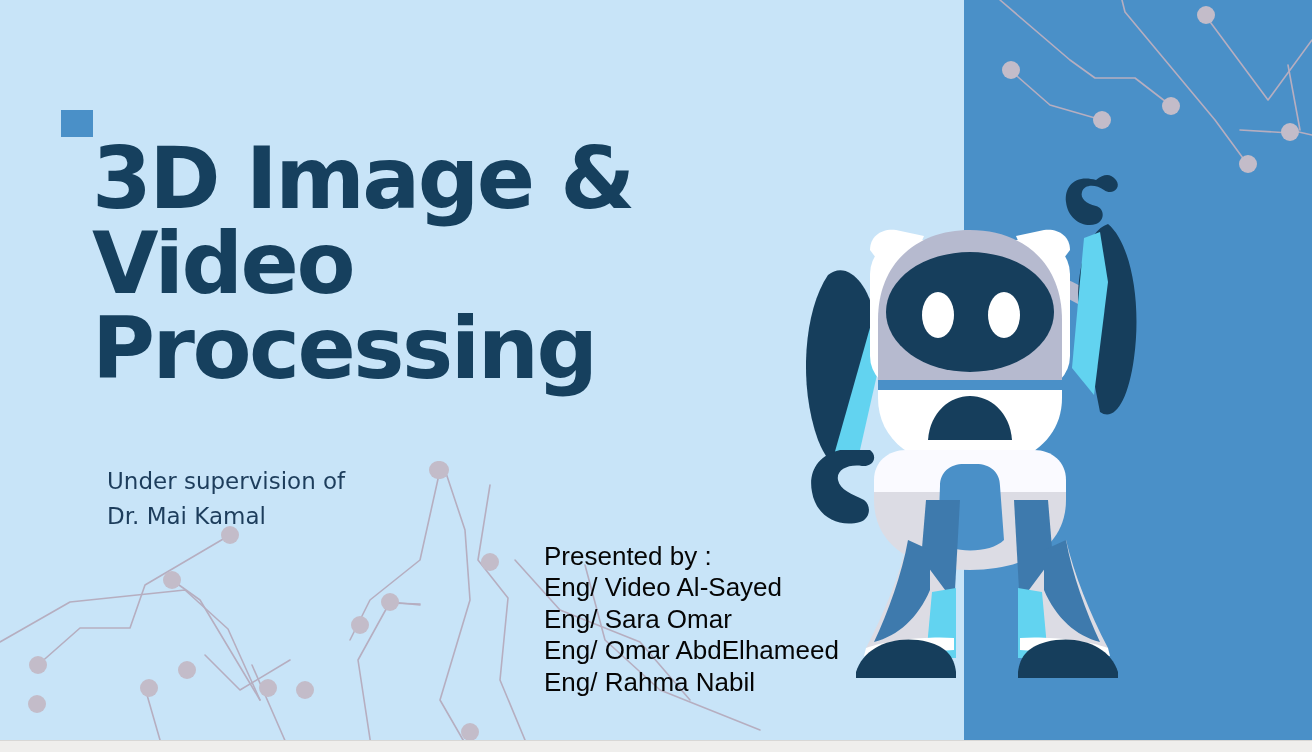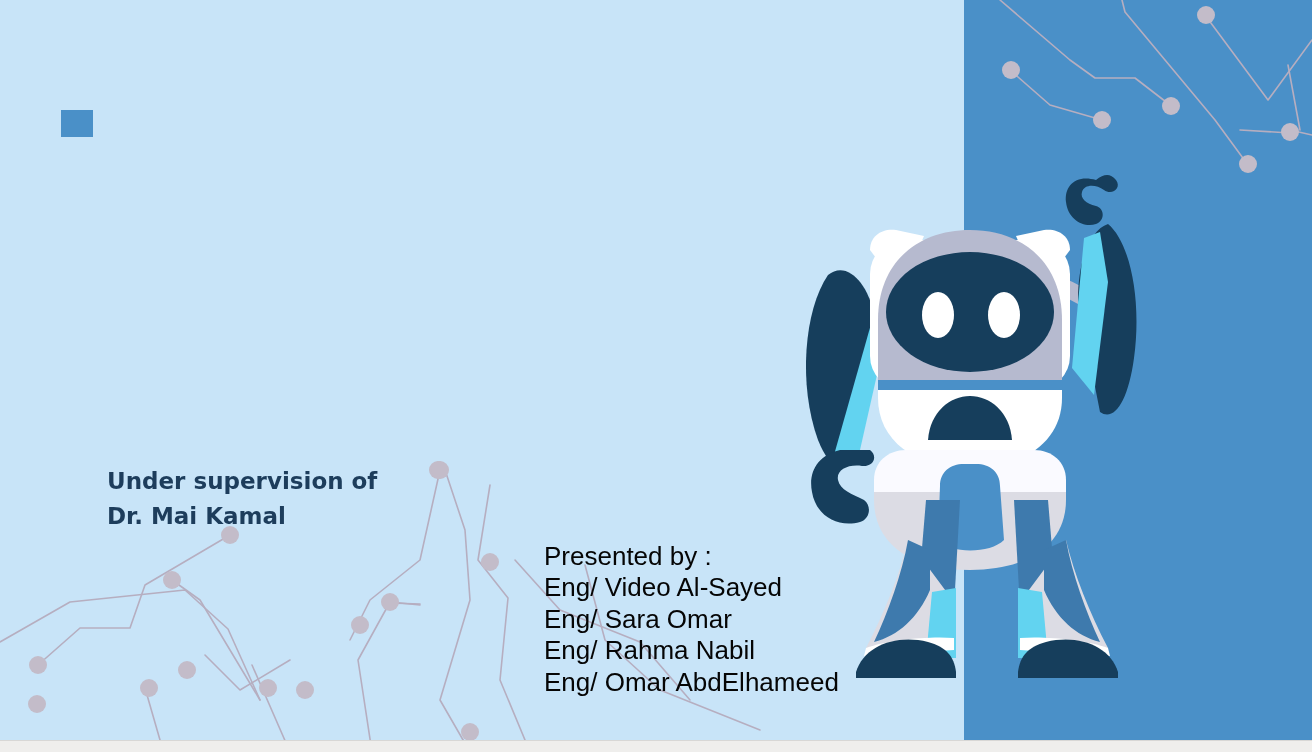--- a/index.html
+++ b/index.html
@@ -64,21 +64,21 @@
     color: #16405e;
     white-space: pre-line;
   }
   
   .supervision {
     position: absolute;
     left: 107px; top: 464px;
     width: 430px;
     margin: 0;
     font-family: "DejaVu Sans", sans-serif;
-    font-weight: 700;
+    font-weight: 400;
     font-size: 23px;
     line-height: 1.52;
     color: #1d3d5c;
     white-space: pre-line;
   }
   
   .presenters {
     position: absolute;
     left: 536px; top: 533px;
     width: 420px;
@@ -208,27 +208,30 @@
 
     <path d="M88 498 C 110 490 150 486 176 488 L 176 500 L 86 506 Z" fill="#ffffff"></path>
     <path d="M330 498 C 308 490 268 486 242 488 L 242 500 L 332 506 Z" fill="#ffffff"></path>
 
     <path d="M78 522 C 86 496 118 484 150 492 C 168 497 176 506 178 522 L 178 528 L 78 528 Z" fill="#163e5c"></path>
     <path d="M340 522 C 332 496 300 484 268 492 C 250 497 242 506 240 522 L 240 528 L 340 528 Z" fill="#163e5c"></path>
   </svg>
 
   <div class="accent-square"></div>
 
+  <h1 class="title">3D Image &amp;
+Video
+Processing</h1>
 
   <p class="supervision">Under supervision of
 Dr. Mai Kamal</p>
 
   <div class="presenters">
     <div>Presented by :</div>
     <div>Eng/ Video Al-Sayed</div>
     <div>Eng/ Sara Omar</div>
+    <div>Eng/ Omar AbdElhameed</div>
     <div>Eng/ Rahma Nabil</div>
-    <div>Eng/ Omar AbdElhameed</div>
   </div>
 
   <div class="bottom-strip"></div>
 
 </div>
 
 </body></html>

